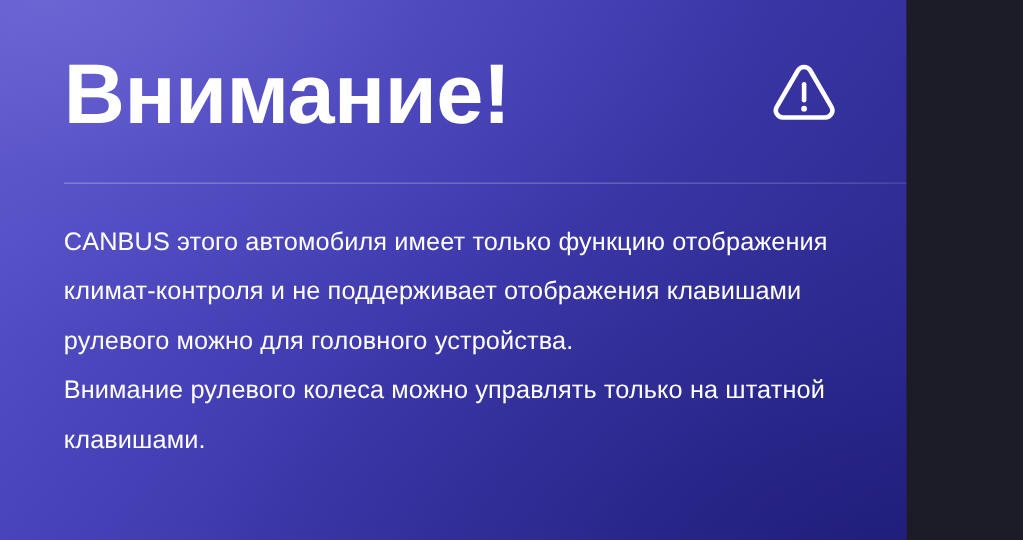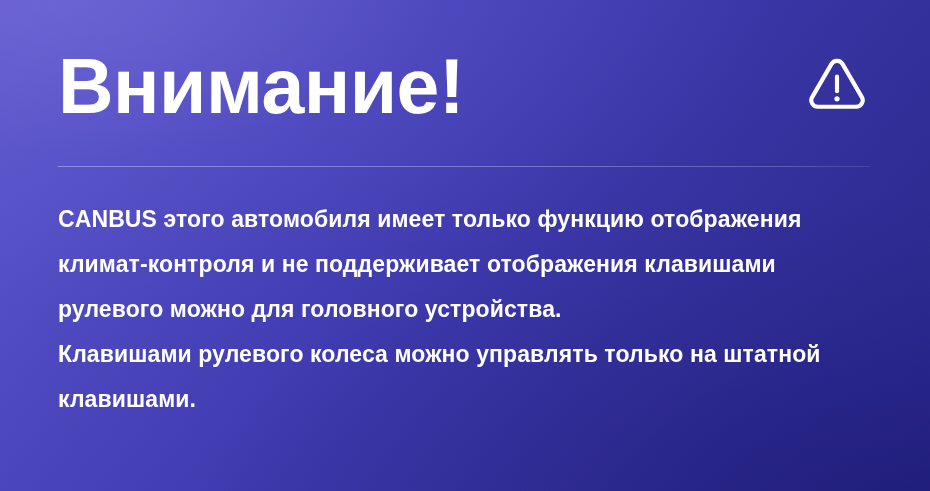--- a/index.html
+++ b/index.html
@@ -7,21 +7,21 @@
     padding: 0;
     background: #1c1c28;
   }
   body {
     font-family: "Liberation Sans", sans-serif;
     -webkit-font-smoothing: antialiased;
   }
 
   #banner {
     position: relative;
-    width: 930px;
+    width: 824px;
     height: 491px;
     overflow: hidden;
     background: linear-gradient(128deg,
         #5d56cb 0%,
         #5550c6 14%,
         #4a45bb 30%,
         #3f3aae 48%,
         #36329f 66%,
         #2f2c94 82%,
         #2a278d 100%);
@@ -99,21 +99,21 @@
 
   
   .body-text {
     margin: 0;
     padding-top: 30px;
   }
 
   .body-line {
     font-size: 23px;
     line-height: 45px;
-    font-weight: 700;
+    font-weight: 400;
     color: #ffffff;
     letter-spacing: 0.1px;
     white-space: nowrap;
   }
 </style>
 </head>
 <body>
 
 <div id="banner">
   <div class="content">
@@ -136,18 +136,18 @@
         <circle cx="32" cy="49.4" r="2.9" fill="#ffffff"></circle>
       </svg>
     </div>
 
     <div class="divider"></div>
 
     <div class="body-text">
       <div class="body-line">CANBUS этого автомобиля имеет только функцию отображения</div>
       <div class="body-line">климат-контроля и не поддерживает отображения клавишами</div>
       <div class="body-line">рулевого можно для головного устройства.</div>
-      <div class="body-line">Клавишами рулевого колеса можно управлять только на штатной</div>
+      <div class="body-line">Внимание рулевого колеса можно управлять только на штатной</div>
       <div class="body-line">клавишами.</div>
     </div>
 
   </div>
 </div>
 
 </body></html>

